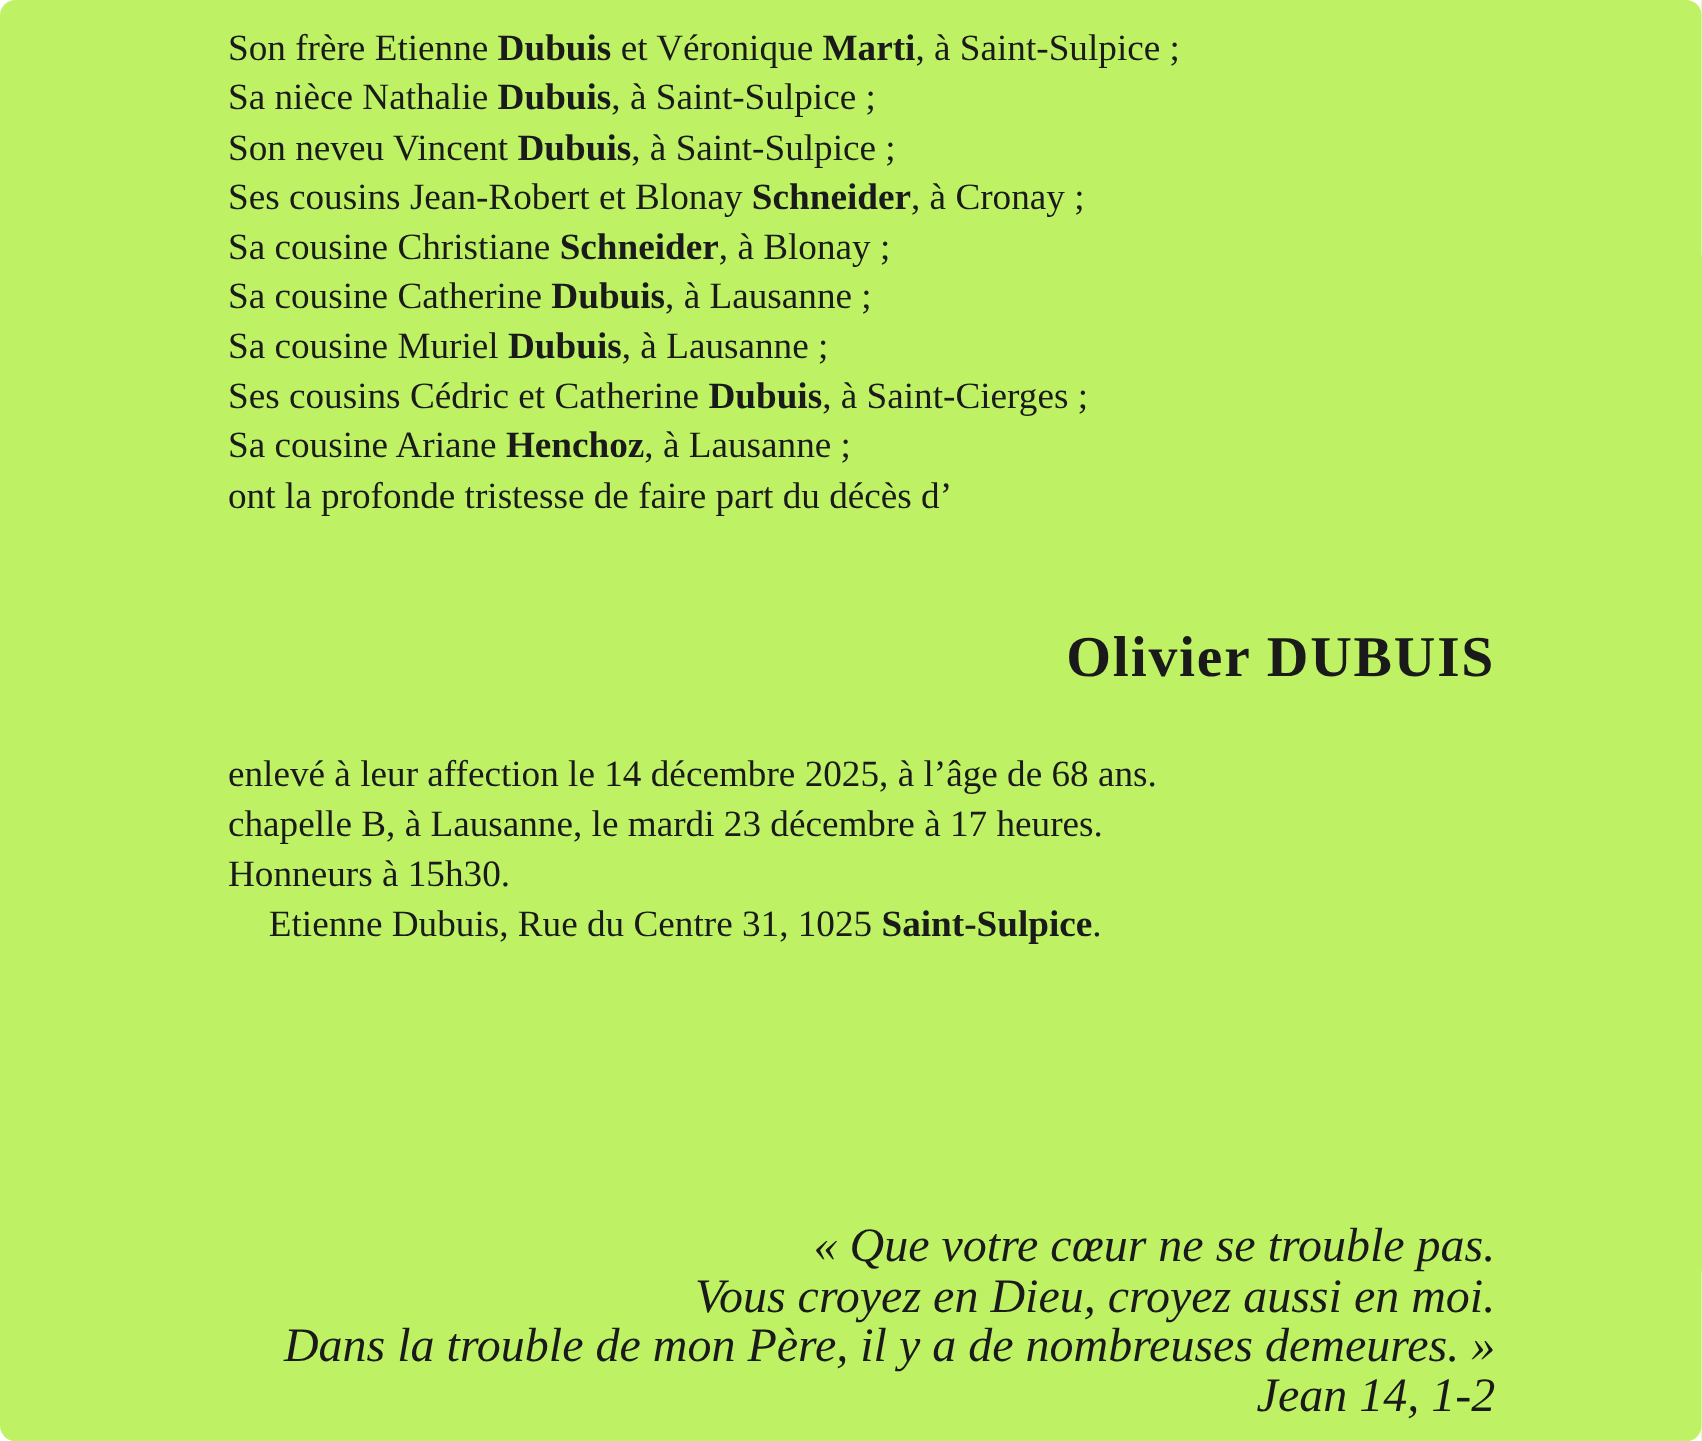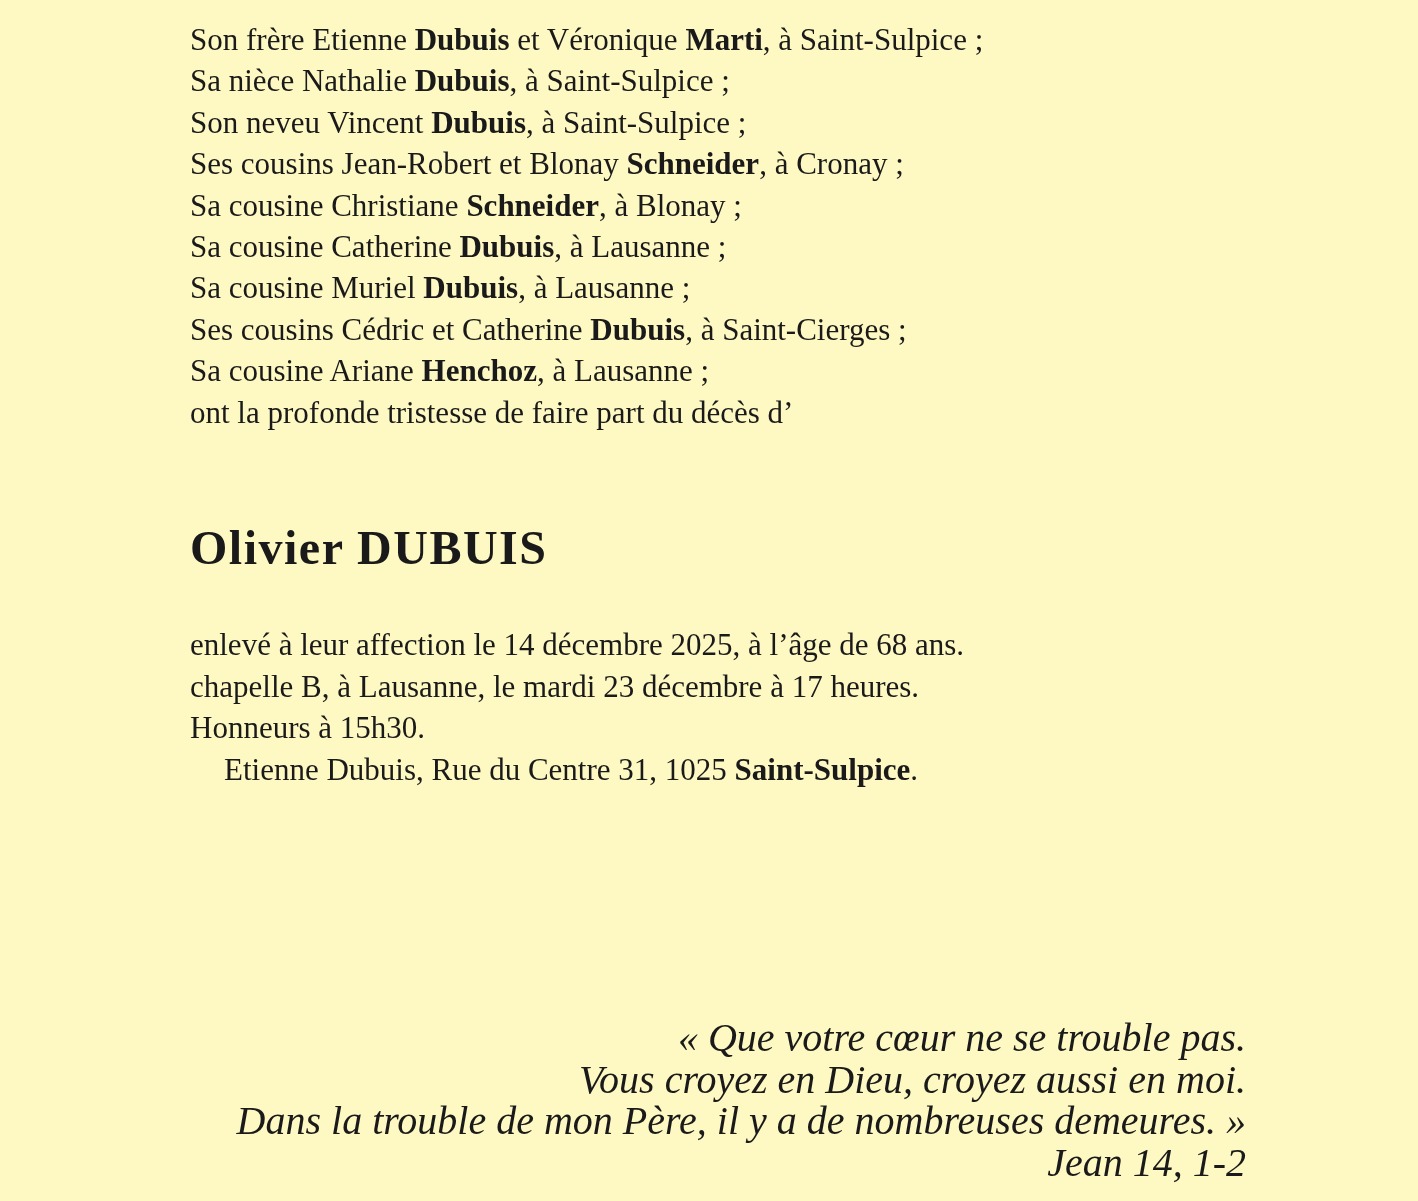--- a/index.html
+++ b/index.html
@@ -4,40 +4,41 @@
 <style>
   html, body { margin: 0; padding: 0; }
   body {
     width: 1418px; height: 1201px;
     background: #ffffff;
     font-family: "Liberation Serif", "DejaVu Serif", serif;
   }
   .page {
     position: relative;
     width: 1418px; height: 1201px;
-    background: #fef9c3;
+    background: #bef264;
     color: #1a1a1a;
     overflow: hidden;
+    border-radius: 13px;
   }
   .page p { margin: 0; }
 
   .family {
     position: absolute;
     left: 190px; top: 19px;
     font-size: 31px;
     line-height: 41.4px;
     white-space: nowrap;
   }
 
   .name {
     position: absolute;
     left: 190px; top: 520px;
     width: 1056px;
     margin: 0;
-    text-align: left;
+    text-align: right;
     font-size: 48px;
     font-weight: 700;
     letter-spacing: 1.5px;
   }
 
   .announce {
     position: absolute;
     left: 190px; top: 624px;
     font-size: 31px;
     line-height: 41.6px;

